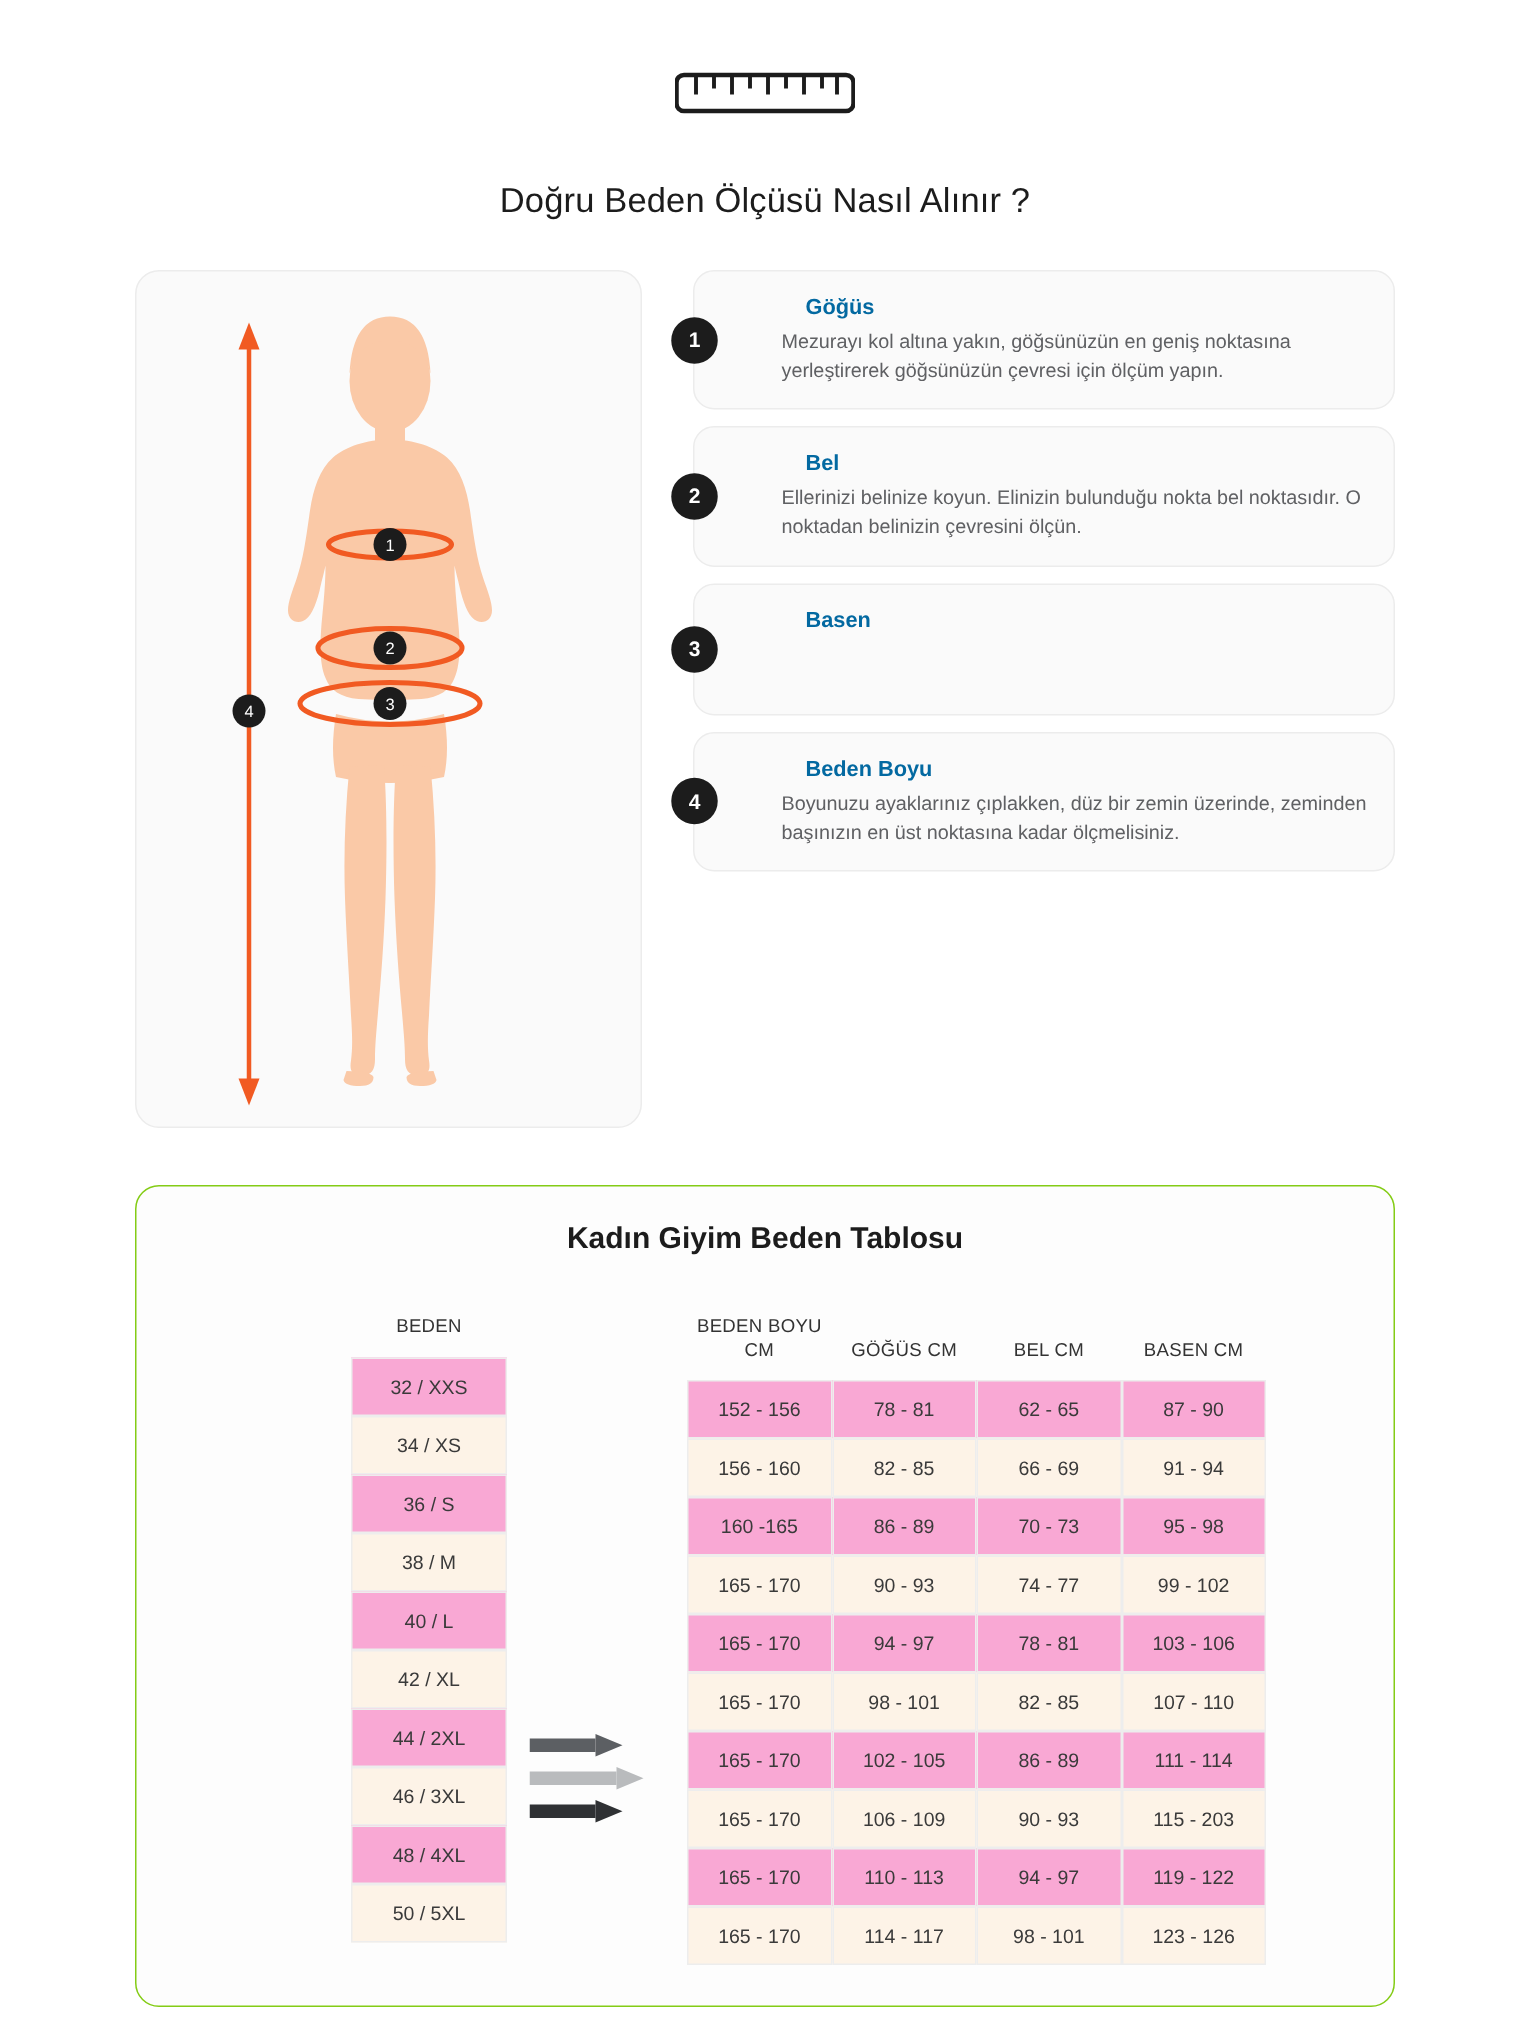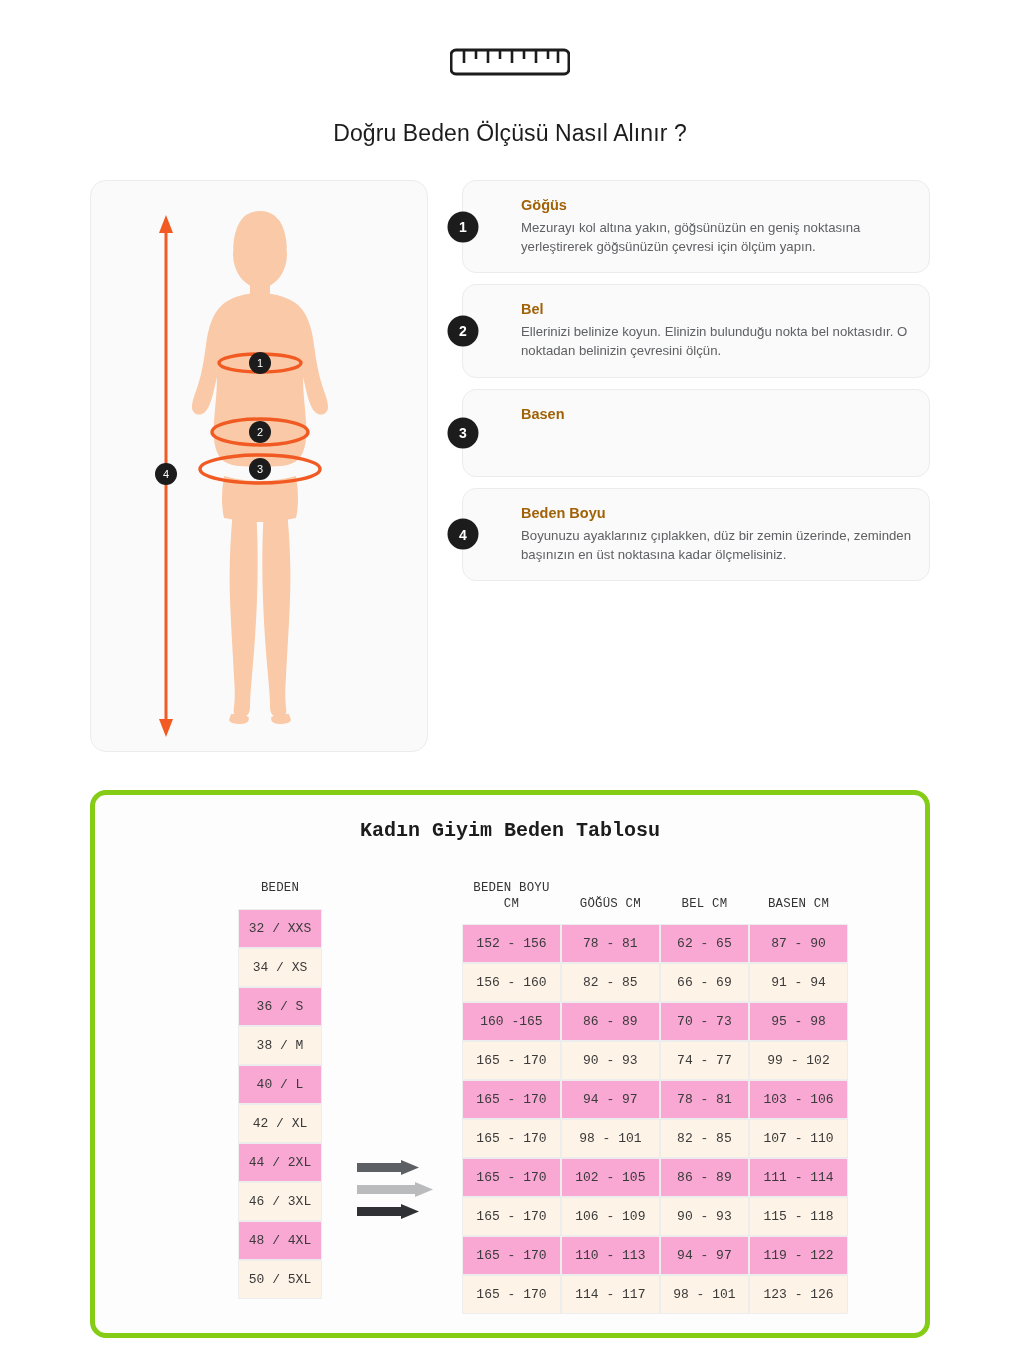--- a/index.html
+++ b/index.html
@@ -61,38 +61,38 @@
     border-radius: 50%;
     background: #1c1c1c;
     color: #fff;
     font-size: 14px;
     font-weight: bold;
     display: flex; align-items: center; justify-content: center;
   }
   .step-title {
     font-size: 14.5px;
     font-weight: bold;
-    color: #a16207;
+    color: #0369a1;
     margin-bottom: 5px;
+    margin-left: 16px;
   }
   .step-text {
     font-size: 13.2px;
     line-height: 1.45;
     color: #5f6063;
   }
 
   
   .table-card {
     position: absolute;
     left: 90px; top: 790px;
     width: 840px; height: 548px;
     background: #fdfdfd;
-    border: 5px solid #84cc16;
+    border: 1px solid #84cc16;
     border-radius: 16px;
-    font-family: Liberation Mono, monospace;
   }
   .table-title {
     text-align: center;
     font-size: 20px;
     font-weight: bold;
     color: #1c1c1c;
     margin-top: 24px;
   }
   .tbl-zone {
     position: absolute;
@@ -102,21 +102,21 @@
   table.sizes {
     border-collapse: separate;
     border-spacing: 0;
     font-size: 13px;
     color: #3a3a3a;
   }
   
   .left-tbl {
     position: absolute;
     left: 143px; top: 0;
-    width: 84px;
+    width: 104px;
   }
   .right-tbl {
     position: absolute;
     left: 367px; top: 0;
     width: 386px;
   }
   table.sizes th {
     font-weight: normal;
     font-size: 12.4px;
     color: #333;
@@ -375,21 +375,21 @@
           <tr>
             <td>165 - 170</td>
             <td>102 - 105</td>
             <td>86 - 89</td>
             <td>111 - 114</td>
           </tr>
           <tr class="alt">
             <td>165 - 170</td>
             <td>106 - 109</td>
             <td>90 - 93</td>
-            <td>115 - 118</td>
+            <td>115 - 203</td>
           </tr>
           <tr>
             <td>165 - 170</td>
             <td>110 - 113</td>
             <td>94 - 97</td>
             <td>119 - 122</td>
           </tr>
           <tr class="alt">
             <td>165 - 170</td>
             <td>114 - 117</td>

